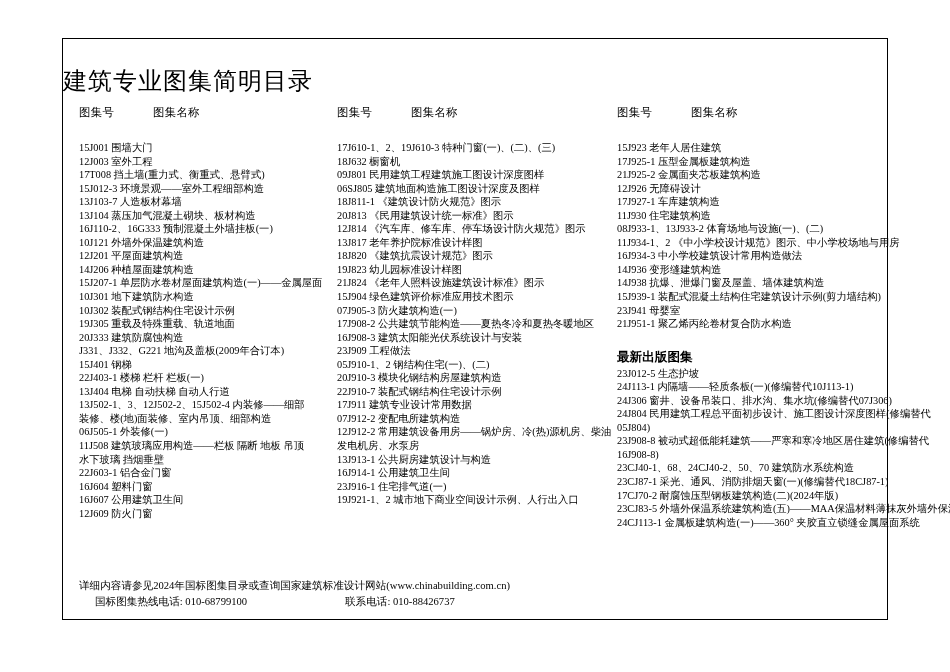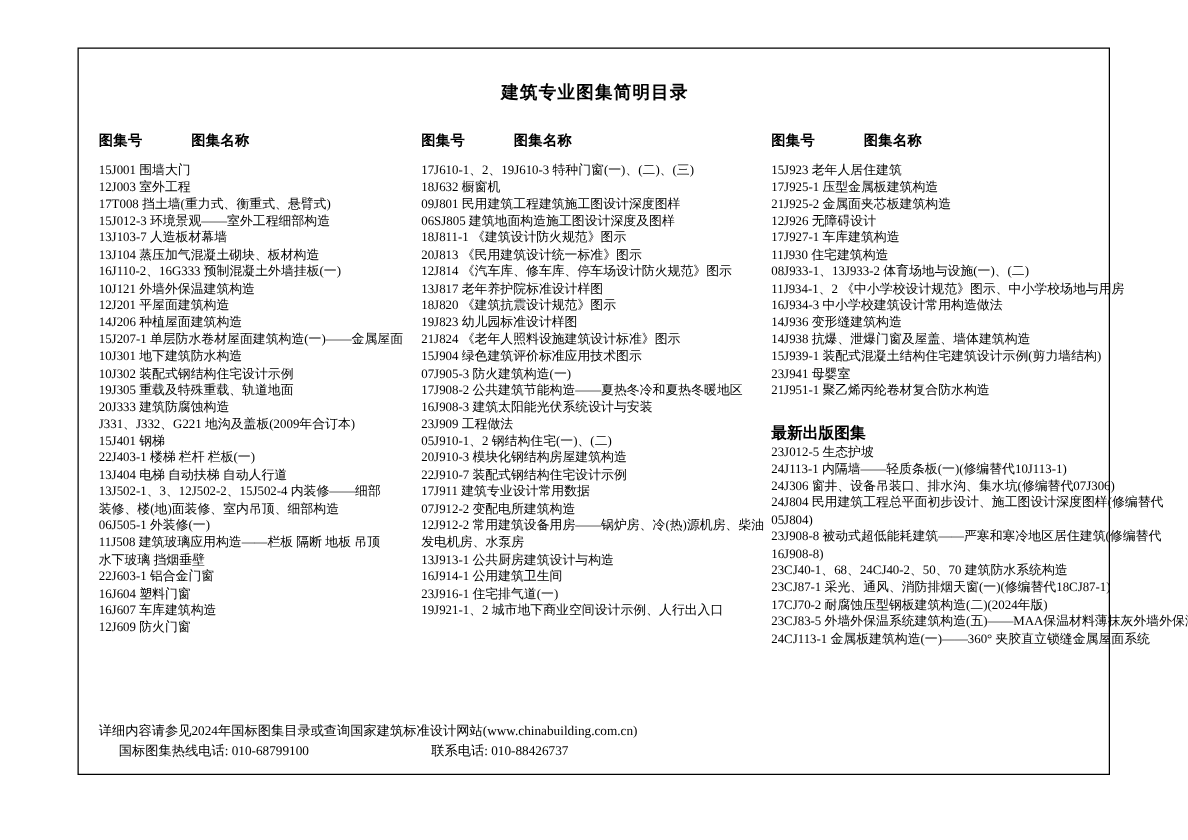--- a/index.html
+++ b/index.html
@@ -28,23 +28,23 @@
     width: 826px;
     height: 582px;
     border: 1px solid #000;
     box-sizing: border-box;
   }
   .title {
     position: absolute;
     left: 0;
     top: 26px;
     width: 826px;
-    text-align: center;
-    font-size: 14px;
-    font-weight: bold;
+    text-align: left;
+    font-size: 24px;
+    font-weight: normal;
     letter-spacing: 1px;
     font-family: "Liberation Serif", serif;
   }
   .cols {
     position: absolute;
     left: 0;
     top: 66px;
     width: 826px;
     display: flex;
     flex-direction: row;
@@ -52,22 +52,22 @@
   }
   .col {
     box-sizing: border-box;
   }
   .col-1 { width: 268px; padding-left: 16px; }
   .col-2 { width: 280px; padding-left: 6px; }
   .col-3 { width: 278px; padding-left: 6px; }
 
   .colhead {
     font-size: 11.4px;
-    font-weight: bold;
-    margin-bottom: 10px;
+    font-weight: normal;
+    margin-bottom: 21px;
     white-space: nowrap;
     letter-spacing: 0.3px;
   }
   .colhead .h-code { display: inline-block; width: 74px; }
   .item {
     font-size: 10.3px;
     line-height: 13.55px;
     white-space: nowrap;
     letter-spacing: 0px;
   }
@@ -121,21 +121,21 @@
         <div class="item">15J401 钢梯</div>
         <div class="item">22J403-1 楼梯 栏杆 栏板(一)</div>
         <div class="item">13J404 电梯 自动扶梯 自动人行道</div>
         <div class="item">13J502-1、3、12J502-2、15J502-4 内装修——细部</div>
         <div class="item">      装修、楼(地)面装修、室内吊顶、细部构造</div>
         <div class="item">06J505-1 外装修(一)</div>
         <div class="item">11J508 建筑玻璃应用构造——栏板 隔断 地板 吊顶</div>
         <div class="item">      水下玻璃 挡烟垂壁</div>
         <div class="item">22J603-1 铝合金门窗</div>
         <div class="item">16J604 塑料门窗</div>
-        <div class="item">16J607 车库建筑构造</div>
+        <div class="item">16J607 公用建筑卫生间</div>
         <div class="item">12J609 防火门窗</div>
       </div>
 
       <div class="col col-2">
         <div class="colhead">
           <span class="h-code">图集号</span><span>图集名称</span>
         </div>
         <div class="item">17J610-1、2、19J610-3 特种门窗(一)、(二)、(三)</div>
         <div class="item">18J632 橱窗机</div>
         <div class="item">09J801 民用建筑工程建筑施工图设计深度图样</div>

